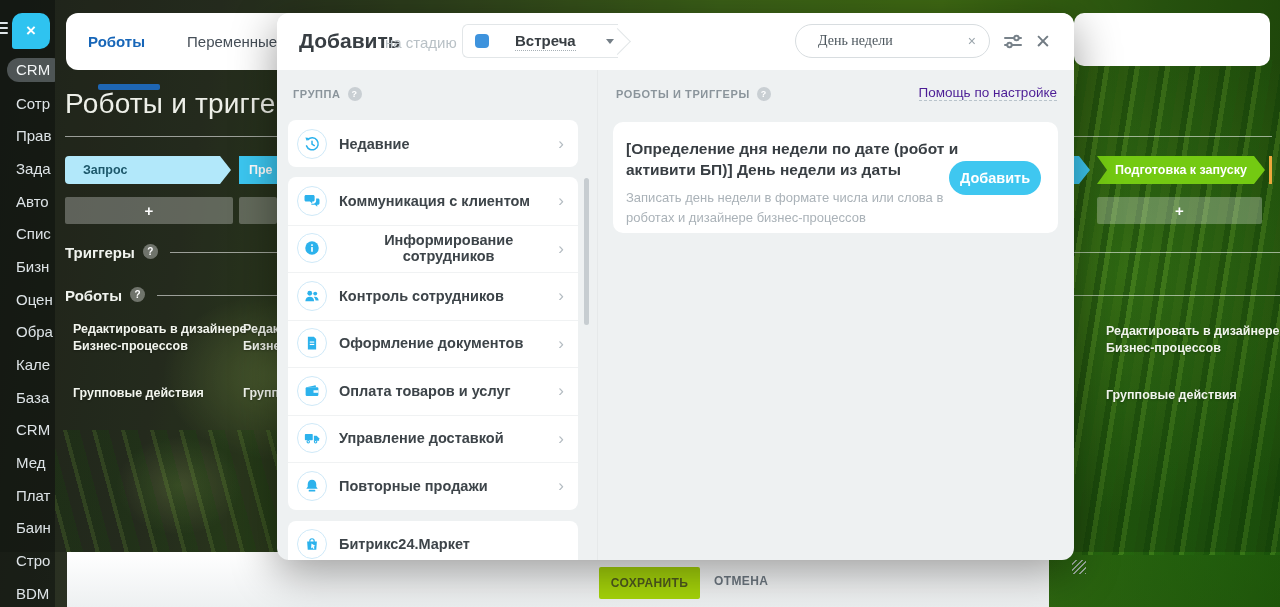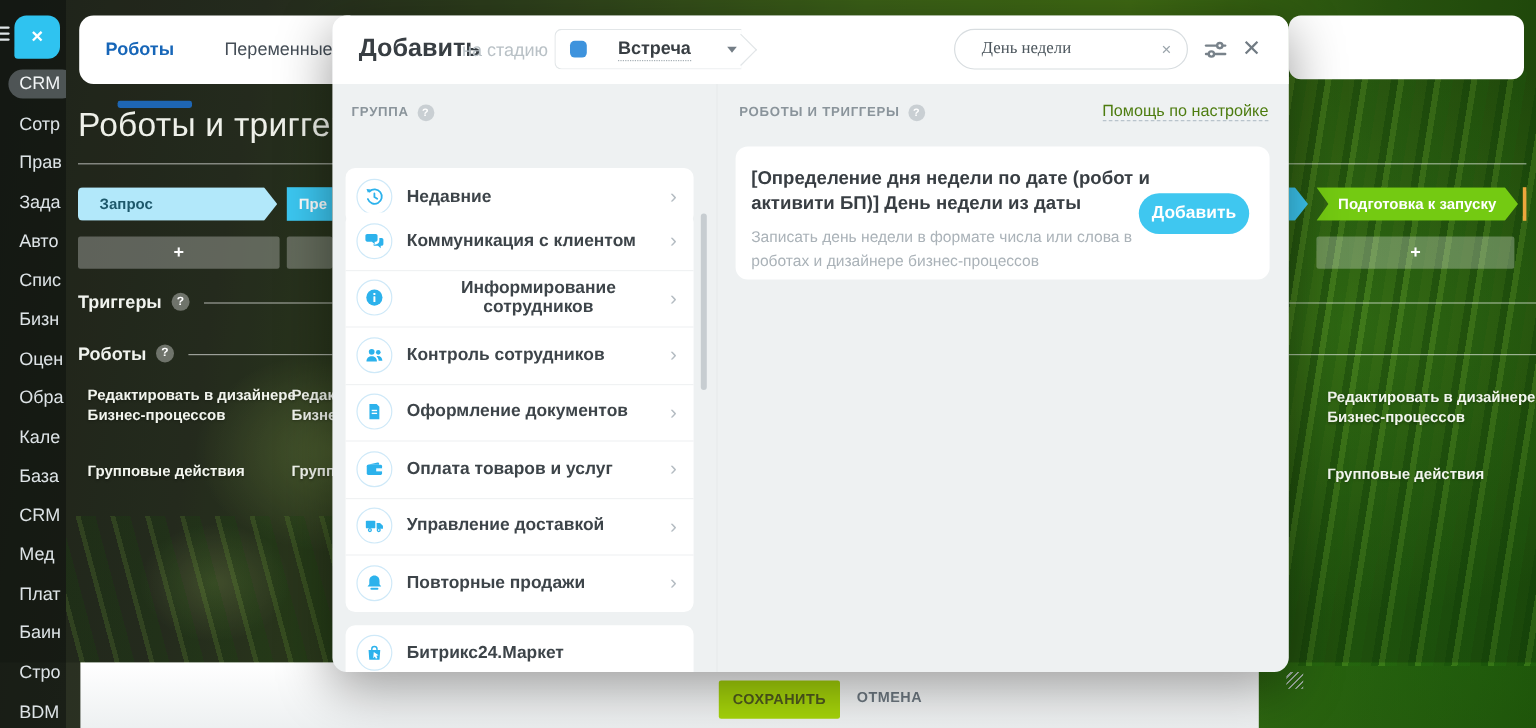--- a/index.html
+++ b/index.html
@@ -121,34 +121,34 @@
   .col-left { position:absolute; left:0; top:0; width:320px; height:490px; }
   .col-right { position:absolute; left:320px; top:0; width:477px; height:490px; border-left:1px solid rgba(0,0,0,.03); }
 
   .col-head { position:absolute; top:17px; display:flex; align-items:center; gap:7px;
     font-size:11px; font-weight:bold; color:#8a949b; letter-spacing:.6px; }
   .col-head .qgray { width:14px; height:14px; border-radius:50%; background:#c9cfd3; color:#fff; font-size:9px;
     font-weight:bold; display:flex; align-items:center; justify-content:center; }
   .head-left { left:16px; } .head-right { left:18px; }
 
   .card { position:absolute; left:11px; width:290px; background:#fff; border-radius:8px; }
-  .card-recent { top:50px; height:47px;margin-top:20px; }
+  .card-recent { top:50px; height:47px; }
   .card-groups { top:107px; height:333px;text-align:center; }
   .card-market { top:451px; height:46px; }
   .grow { height:47.5px; display:flex; align-items:center; padding:0 14px 0 9px; cursor:pointer; position:relative; }
   .card-groups .grow + .grow::before { content:""; position:absolute; left:0; right:0; top:0; height:1px; background:#f0f2f3; }
   .card-recent .grow, .card-market .grow { height:100%; }
   .gicon { width:30px; height:30px; min-width:30px; border:1px solid #cfe9f8; border-radius:50%;
     display:flex; align-items:center; justify-content:center; }
   .gicon svg { width:18px; height:18px; }
   .grow-label { margin-left:12px; font-size:14.5px; font-weight:600; color:#3d4449; }
   .chev { margin-left:auto; color:#b4bcc2; font-size:17px; line-height:1; }
   .lscroll { position:absolute; left:307px; top:108px; width:5px; height:147px; background:#c7cdd1; border-radius:3px; cursor:grab; }
 
-  .help-link { position:absolute; right:17px; top:15px; font-size:13.5px; color:#4d7c0f;
+  .help-link { position:absolute; right:17px; top:15px; font-size:13.5px; color:#4c1d95;
     border-bottom:1px dashed #b9c4cc; cursor:pointer; }
   .result-card { position:absolute; left:15px; top:52px; width:445px; height:111px; background:#fff;
     border-radius:10px; padding:16px 0 0 13px; }
   .rc-title { width:340px; font-size:15.5px; font-weight:bold; color:#383e43; line-height:21px; }
   .rc-desc { width:330px; margin-top:8px; font-size:13px; color:#aab2b8; line-height:20px; }
   .rc-btn { position:absolute; right:17px; top:39px; width:92px; height:34px; border:none; border-radius:17px;
     background:#3fc7f0; color:#fff; font-size:14.5px; font-weight:bold; font-family:inherit; cursor:pointer; }
 
   .hidden-defs { position:absolute; width:0; height:0; overflow:hidden; }
 </style>

